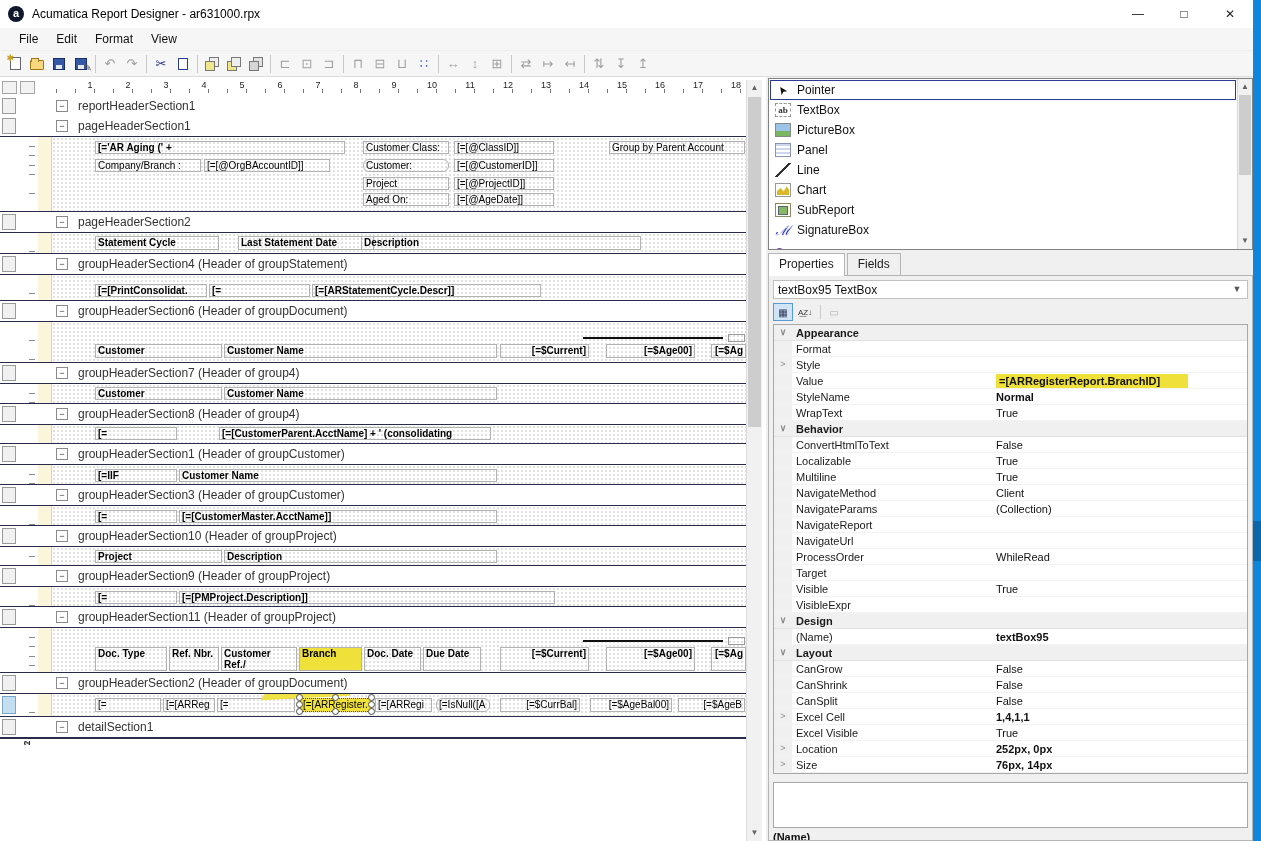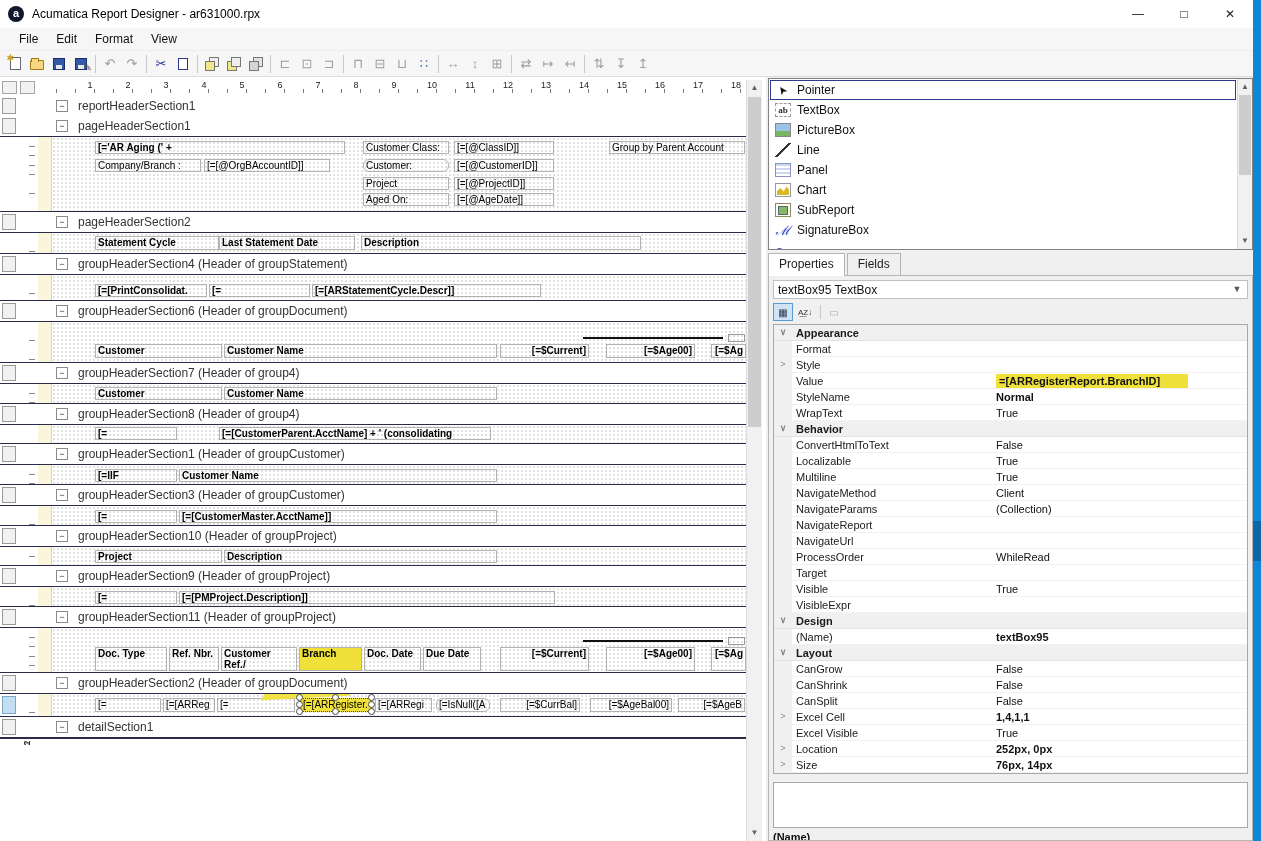--- a/index.html
+++ b/index.html
@@ -308,21 +308,21 @@
           <span class="selbox"></span>
           <span class="collapse">−</span>
           <span class="sname">pageHeaderSection2</span>
         </div>
         <div class="band" style="height: 22px;">
           <div class="vr"></div>
           <div class="pmargin"></div>
           <div class="surface">
             <div class="srow" style="height: 17px; margin-top: 2px;">
               <div class="tbx b" style="left: 43px; width: 124px; height: 14px;">Statement Cycle</div>
-              <div class="tbx b" style="left: 167px; width: 136px; height: 14px;">Last Statement Date</div>
+              <div class="tbx b" style="left: 186px; width: 136px; height: 14px;">Last Statement Date</div>
               <div class="tbx b" style="left: 309px; width: 280px; height: 14px;">Description</div>
             </div>
           </div>
         </div>
       </div>
       <div class="section">
         <div class="shead">
           <span class="selbox"></span>
           <span class="collapse">−</span>
           <span class="sname">groupHeaderSection4  (Header of groupStatement)</span>
@@ -561,26 +561,26 @@
         </div>
         <div class="tb-item">
           <span class="tbx-icon i-textbox"></span>
           <span>TextBox</span>
         </div>
         <div class="tb-item">
           <span class="tbx-icon i-picturebox"></span>
           <span>PictureBox</span>
         </div>
         <div class="tb-item">
+          <span class="tbx-icon i-panel"></span>
+          <span>Panel</span>
+        </div>
+        <div class="tb-item">
           <span class="tbx-icon i-line"></span>
           <span>Line</span>
-        </div>
-        <div class="tb-item">
-          <span class="tbx-icon i-panel"></span>
-          <span>Panel</span>
         </div>
         <div class="tb-item">
           <span class="tbx-icon i-chart"></span>
           <span>Chart</span>
         </div>
         <div class="tb-item">
           <span class="tbx-icon i-subreport"></span>
           <span>SubReport</span>
         </div>
         <div class="tb-item">

